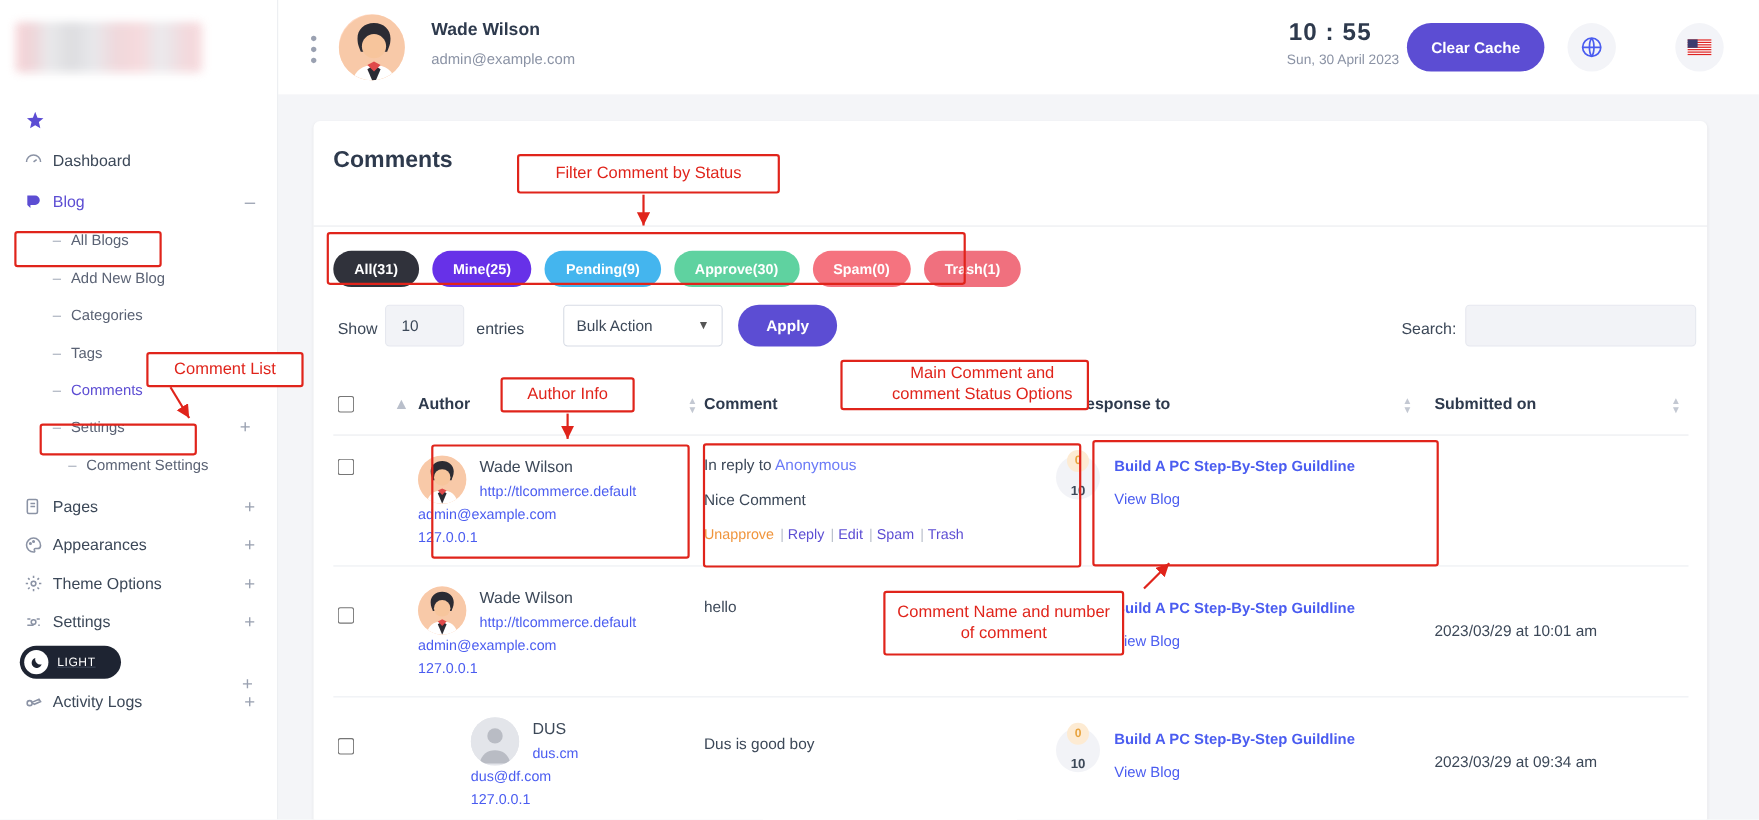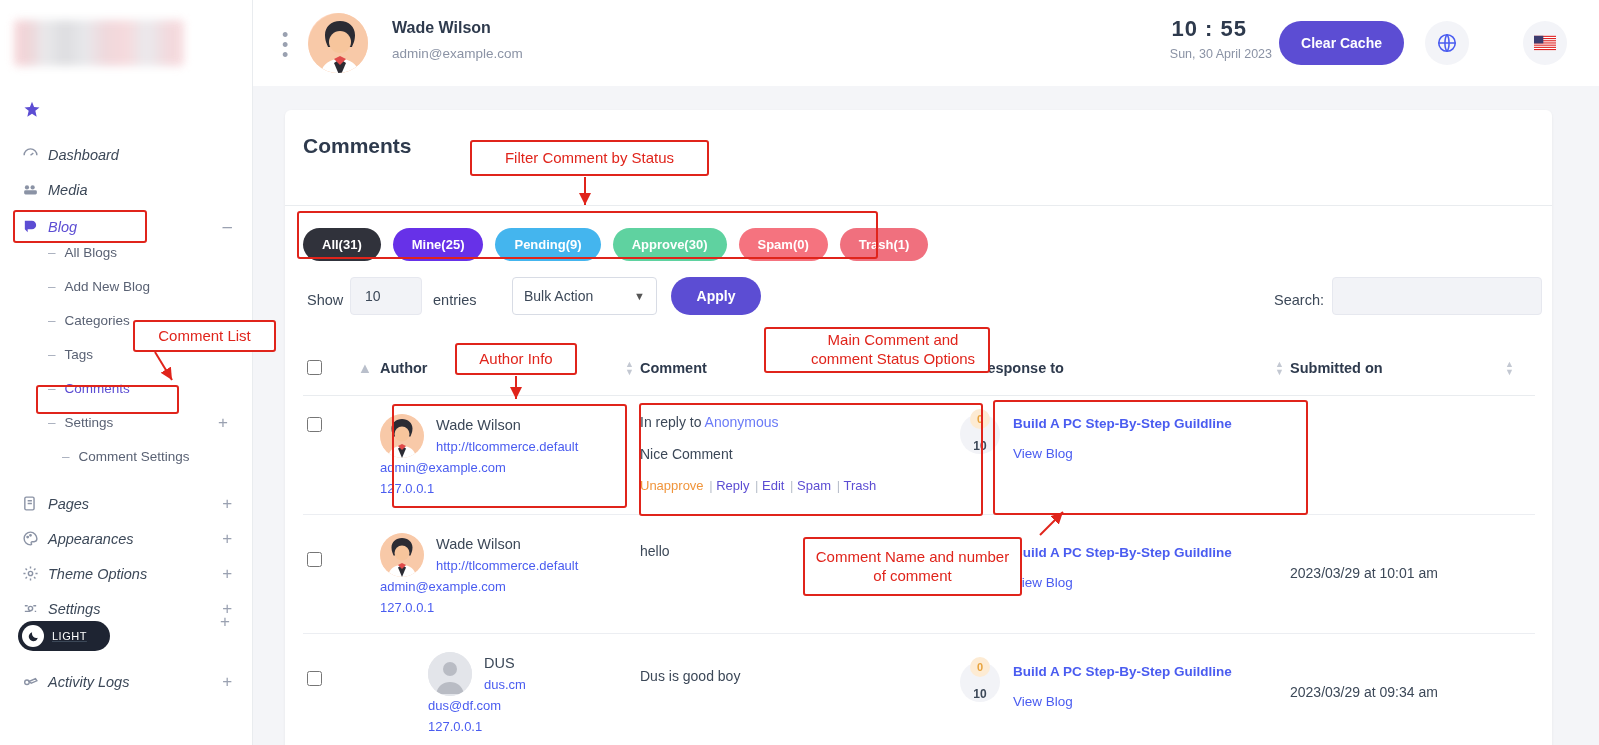--- a/index.html
+++ b/index.html
@@ -22,24 +22,23 @@
   .logo-blur {
     width:170px; height:46px; border-radius:4px;
     background: linear-gradient(90deg,#f6d5d8 0%, #efd2d6 8%, #e8e8ea 18%, #dcdcdf 30%,
                 #e7e7ea 42%, #f0d6da 55%, #f6d9dc 66%, #e9e9ec 78%, #f3d7db 92%, #f7dbde 100%);
     filter: blur(4px);
     opacity:.95;
   }
   .sb-pin { padding: 14px 0 4px 22px; }
   .sb-pin svg { width:20px; height:20px; }
   .sb-item {
-    display:flex; align-items:flex-end; height:35px; margin: 0 0 0 0;
+    display:flex; align-items:center; height:35px; margin: 0 0 0 0;
     padding: 0 20px 0 22px; font-size:14.5px; color:#3c4858; cursor:pointer;
     position:relative;
-    font-style:italic;
   }
   .sb-item .sb-ico { width:26px; display:flex; align-items:center; color:#8b93a5; }
   .sb-item .sb-ico svg { width:17px; height:17px; }
   .sb-label { flex:1; }
   .sb-plus { color:#9aa1b1; font-size:17px; line-height:1; }
   .sb-item.active .sb-label { color:#5c4dd3; }
   .sb-item.active .sb-ico { color:#5c4dd3; }
   .sb-sub {
     display:flex; align-items:center; height:34px; padding-left:48px;
     font-size:13.5px; color:#5a6274; cursor:pointer;
@@ -133,21 +132,21 @@
   
   .tbl { position:absolute; left:18px; top:230px; width:1232px; }
   .thead { display:flex; height:56px; align-items:center; border-bottom:1px solid #e9ecef; font-size:14.5px; font-weight:bold; color:#2e3a4d;}
   .trow { display:flex; border-bottom:1px solid #eceef2; font-size:14px;}
   .c-chk { width:47px; padding-top:18px; }
   .c-chk input { width:15px; height:15px; }
   .c-sortico { width:30px; display:flex; align-items:center; justify-content:center; color:#b9bfcb; }
   .c-author { width:260px; }
   .c-comment { width:320px; }
   .c-resp { width:330px; }
-  .c-sub { width:230px; }
+  .c-sub { width:230px;margin-left:14px; }
   .sort-arrows { margin-left:auto; color:#c3c8d2; font-size:9px; line-height:8px; padding-right:6px;}
   .th { display:flex; align-items:center; }
 
   .trow .c-author, .trow .c-comment, .trow .c-resp, .trow .c-sub { padding:18px 0 18px 0; }
 
   .av-sm { width:44px; height:44px; border-radius:50%; overflow:hidden; background:#ffd8c2; float:left; margin-right:12px; }
   .av-sm.gray { background:#e3e5ea; }
   .a-name { font-size:14.5px; color:#3c4858; padding-top:3px; }
   .a-link { font-size:13px; color:#4a5cf0; padding-top:6px; }
   a.a-link { text-decoration:none; display:block; }
@@ -200,31 +199,20 @@
     <span class="sb-ico">
       <svg viewBox="0 0 24 24" fill="none" stroke="currentColor" stroke-width="2">
           <path d="M3 13a9 9 0 0118 0"></path>
           <path d="M12 13l4-3"></path>
         </svg>
     </span>
     <span class="sb-label">Dashboard</span>
     <span class="sb-plus"></span>
   </div>
 
-  <div class="sb-item">
-    <span class="sb-ico">
-      <svg viewBox="0 0 24 24" fill="currentColor">
-          <circle cx="7" cy="9" r="3"></circle>
-          <circle cx="15" cy="9" r="3"></circle>
-          <rect x="3" y="13" width="18" height="6" rx="2"></rect>
-        </svg>
-    </span>
-    <span class="sb-label">Media</span>
-    <span class="sb-plus"></span>
-  </div>
 
   <div class="sb-item active" style="margin-top:2px;">
     <span class="sb-ico">
       <svg viewBox="0 0 24 24" fill="currentColor">
           <path d="M4 4h10a6 6 0 010 12H8v4l-4-4z"></path>
         </svg>
     </span>
     <span class="sb-label">Blog</span>
     <span class="sb-plus">–</span>
   </div>

